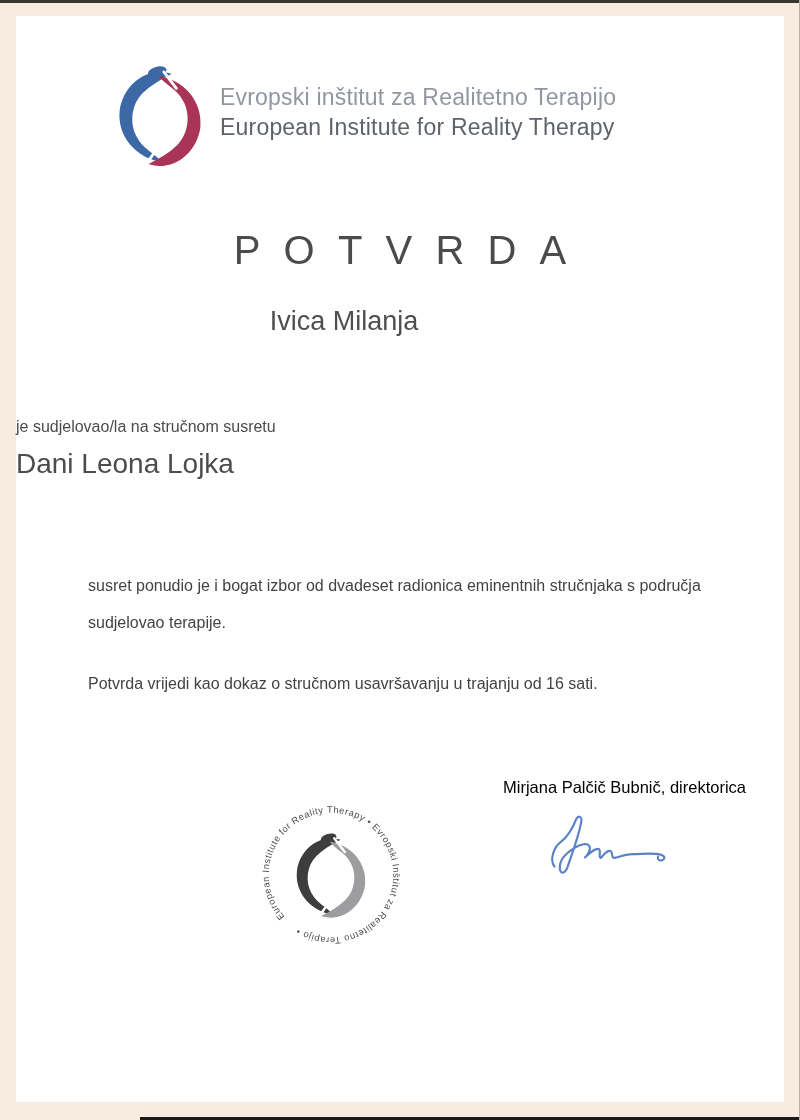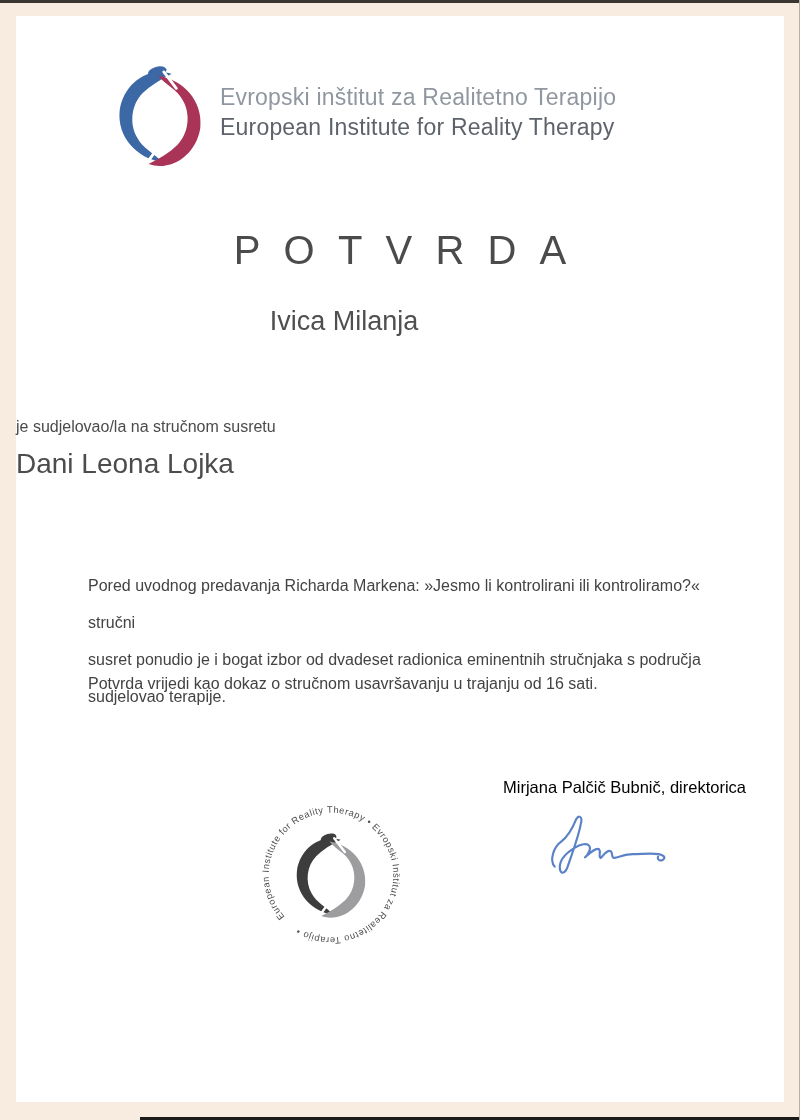--- a/index.html
+++ b/index.html
@@ -74,21 +74,20 @@
     <div class="brand-line-sl">Evropski inštitut za Realitetno Terapijo</div>
     <div class="brand-line-en">European Institute for Reality Therapy</div>
   </div>
 
   <div class="cert-title">POTVRDA</div>
   <div class="recipient">Ivica Milanja</div>
   <div class="participation">je sudjelovao/la na stručnom susretu</div>
   <div class="event-name">Dani Leona Lojka</div>
 
   <div class="description">
-    <div>Pored uvodnog predavanja Richarda Markena: »Jesmo li  kontrolirani ili kontroliramo?« stručni</div>
     <div>susret  ponudio je i bogat izbor od dvadeset radionica eminentnih stručnjaka s područja</div>
     <div>sudjelovao terapije.</div>
   </div>
 
   <div class="validity">Potvrda vrijedi kao dokaz o stručnom usavršavanju u trajanju od 16 sati.</div>
 
   <svg class="stamp" viewBox="0 0 180 180">
     <defs>
       <path id="stampCircle" d="M90,90 m-63,0 a63,63 0 1,1 126,0 a63,63 0 1,1 -126,0" fill="none"></path>
     </defs>

